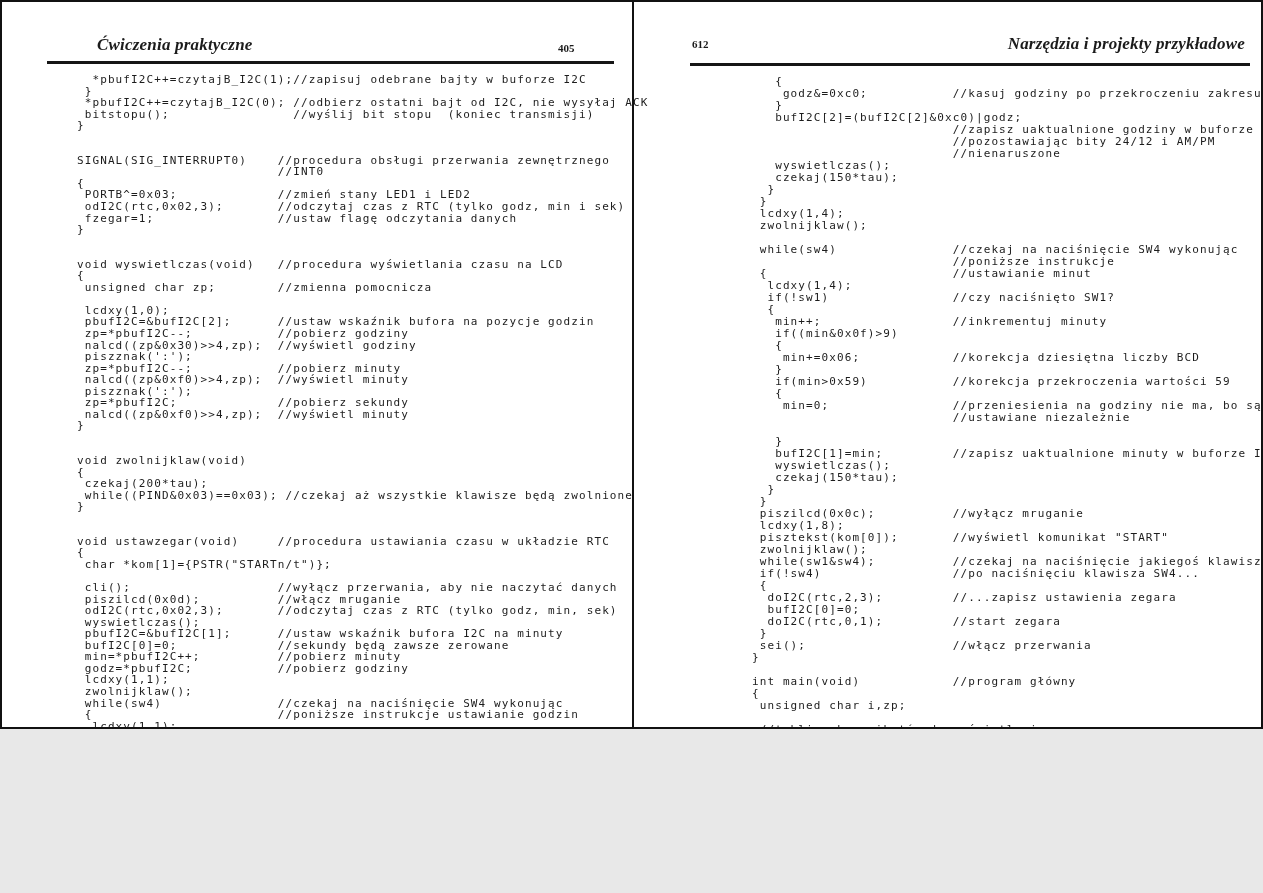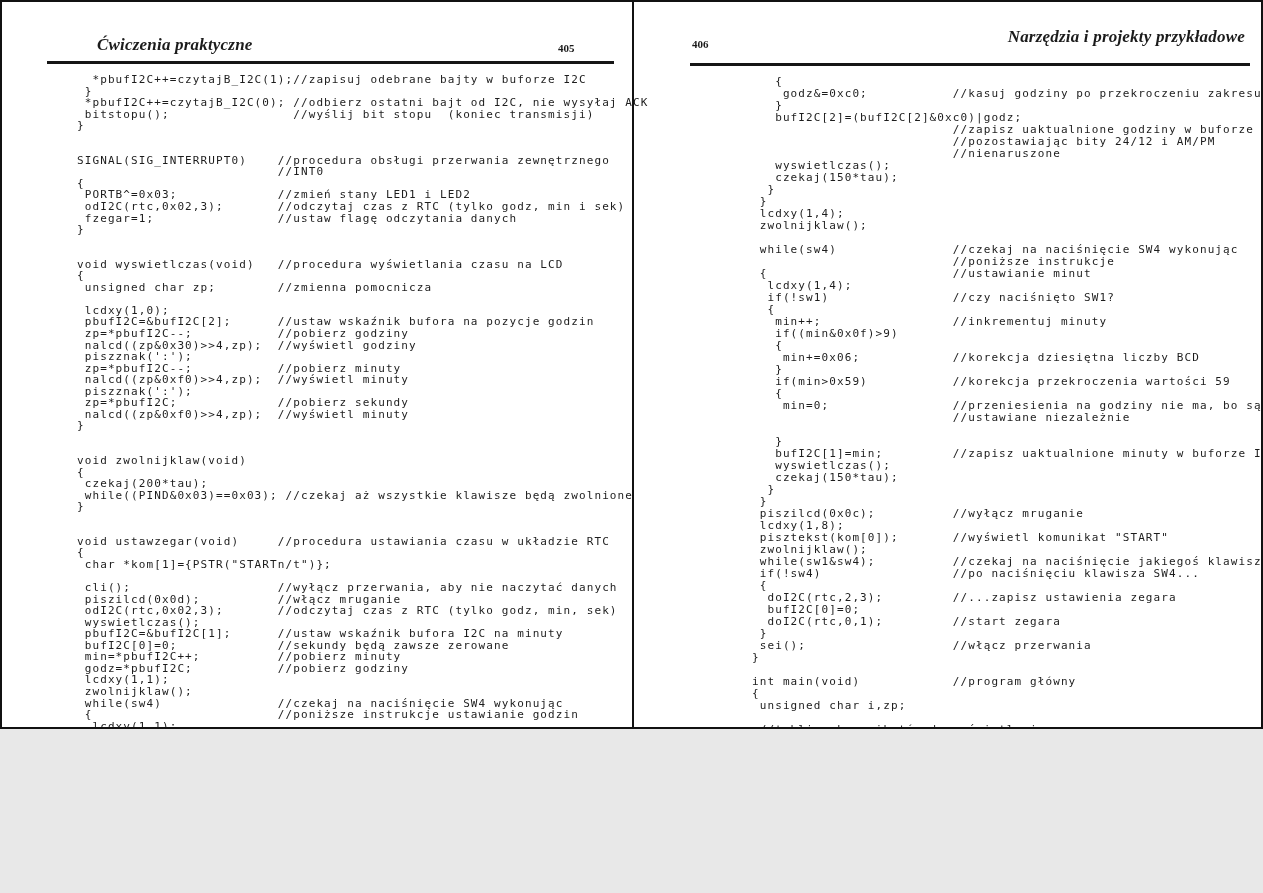--- a/index.html
+++ b/index.html
@@ -33,21 +33,21 @@
   }
   .page-number {
     position: absolute;
     font-weight: bold;
     font-size: 11px;
     font-family: "Liberation Serif", serif;
   }
   .left-title  { left: 95px;  top: 33px; }
   .left-num    { left: 556px; top: 40px; }
   .right-num   { left: 690px; top: 36px; }
-  .right-title { right: 16px; top: 25px; }
+  .right-title { right: 16px; top: 32px; }
   .header-rule {
     position: absolute;
     height: 3px;
     background: #161616;
   }
   .rule-left  { left: 45px;  width: 567px; top: 59px; }
   .rule-right { left: 688px; width: 560px; top: 61px; }
   
   .code {
     position: absolute;
@@ -134,21 +134,21 @@
    if((godz&amp;0x0f)&gt;9)
    {
     godz+=0x06;           //korekcja dziesiętna liczby BCD
    }
    if((godz&amp;0x3f)&gt;0x23)</pre>
   </div>
 
   <div class="divider"></div>
 
   <div>
-    <span class="page-number right-num">406</span>
+    <span class="page-number right-num">612</span>
     <span class="running-title right-title">Narzędzia i projekty przykładowe</span>
     <div class="header-rule rule-right"></div>
     <pre class="code code-right">   {
     godz&amp;=0xc0;           //kasuj godziny po przekroczeniu zakresu
    }
    bufI2C[2]=(bufI2C[2]&amp;0xc0)|godz;
                           //zapisz uaktualnione godziny w buforze I2C
                           //pozostawiając bity 24/12 i AM/PM
                           //nienaruszone
    wyswietlczas();

